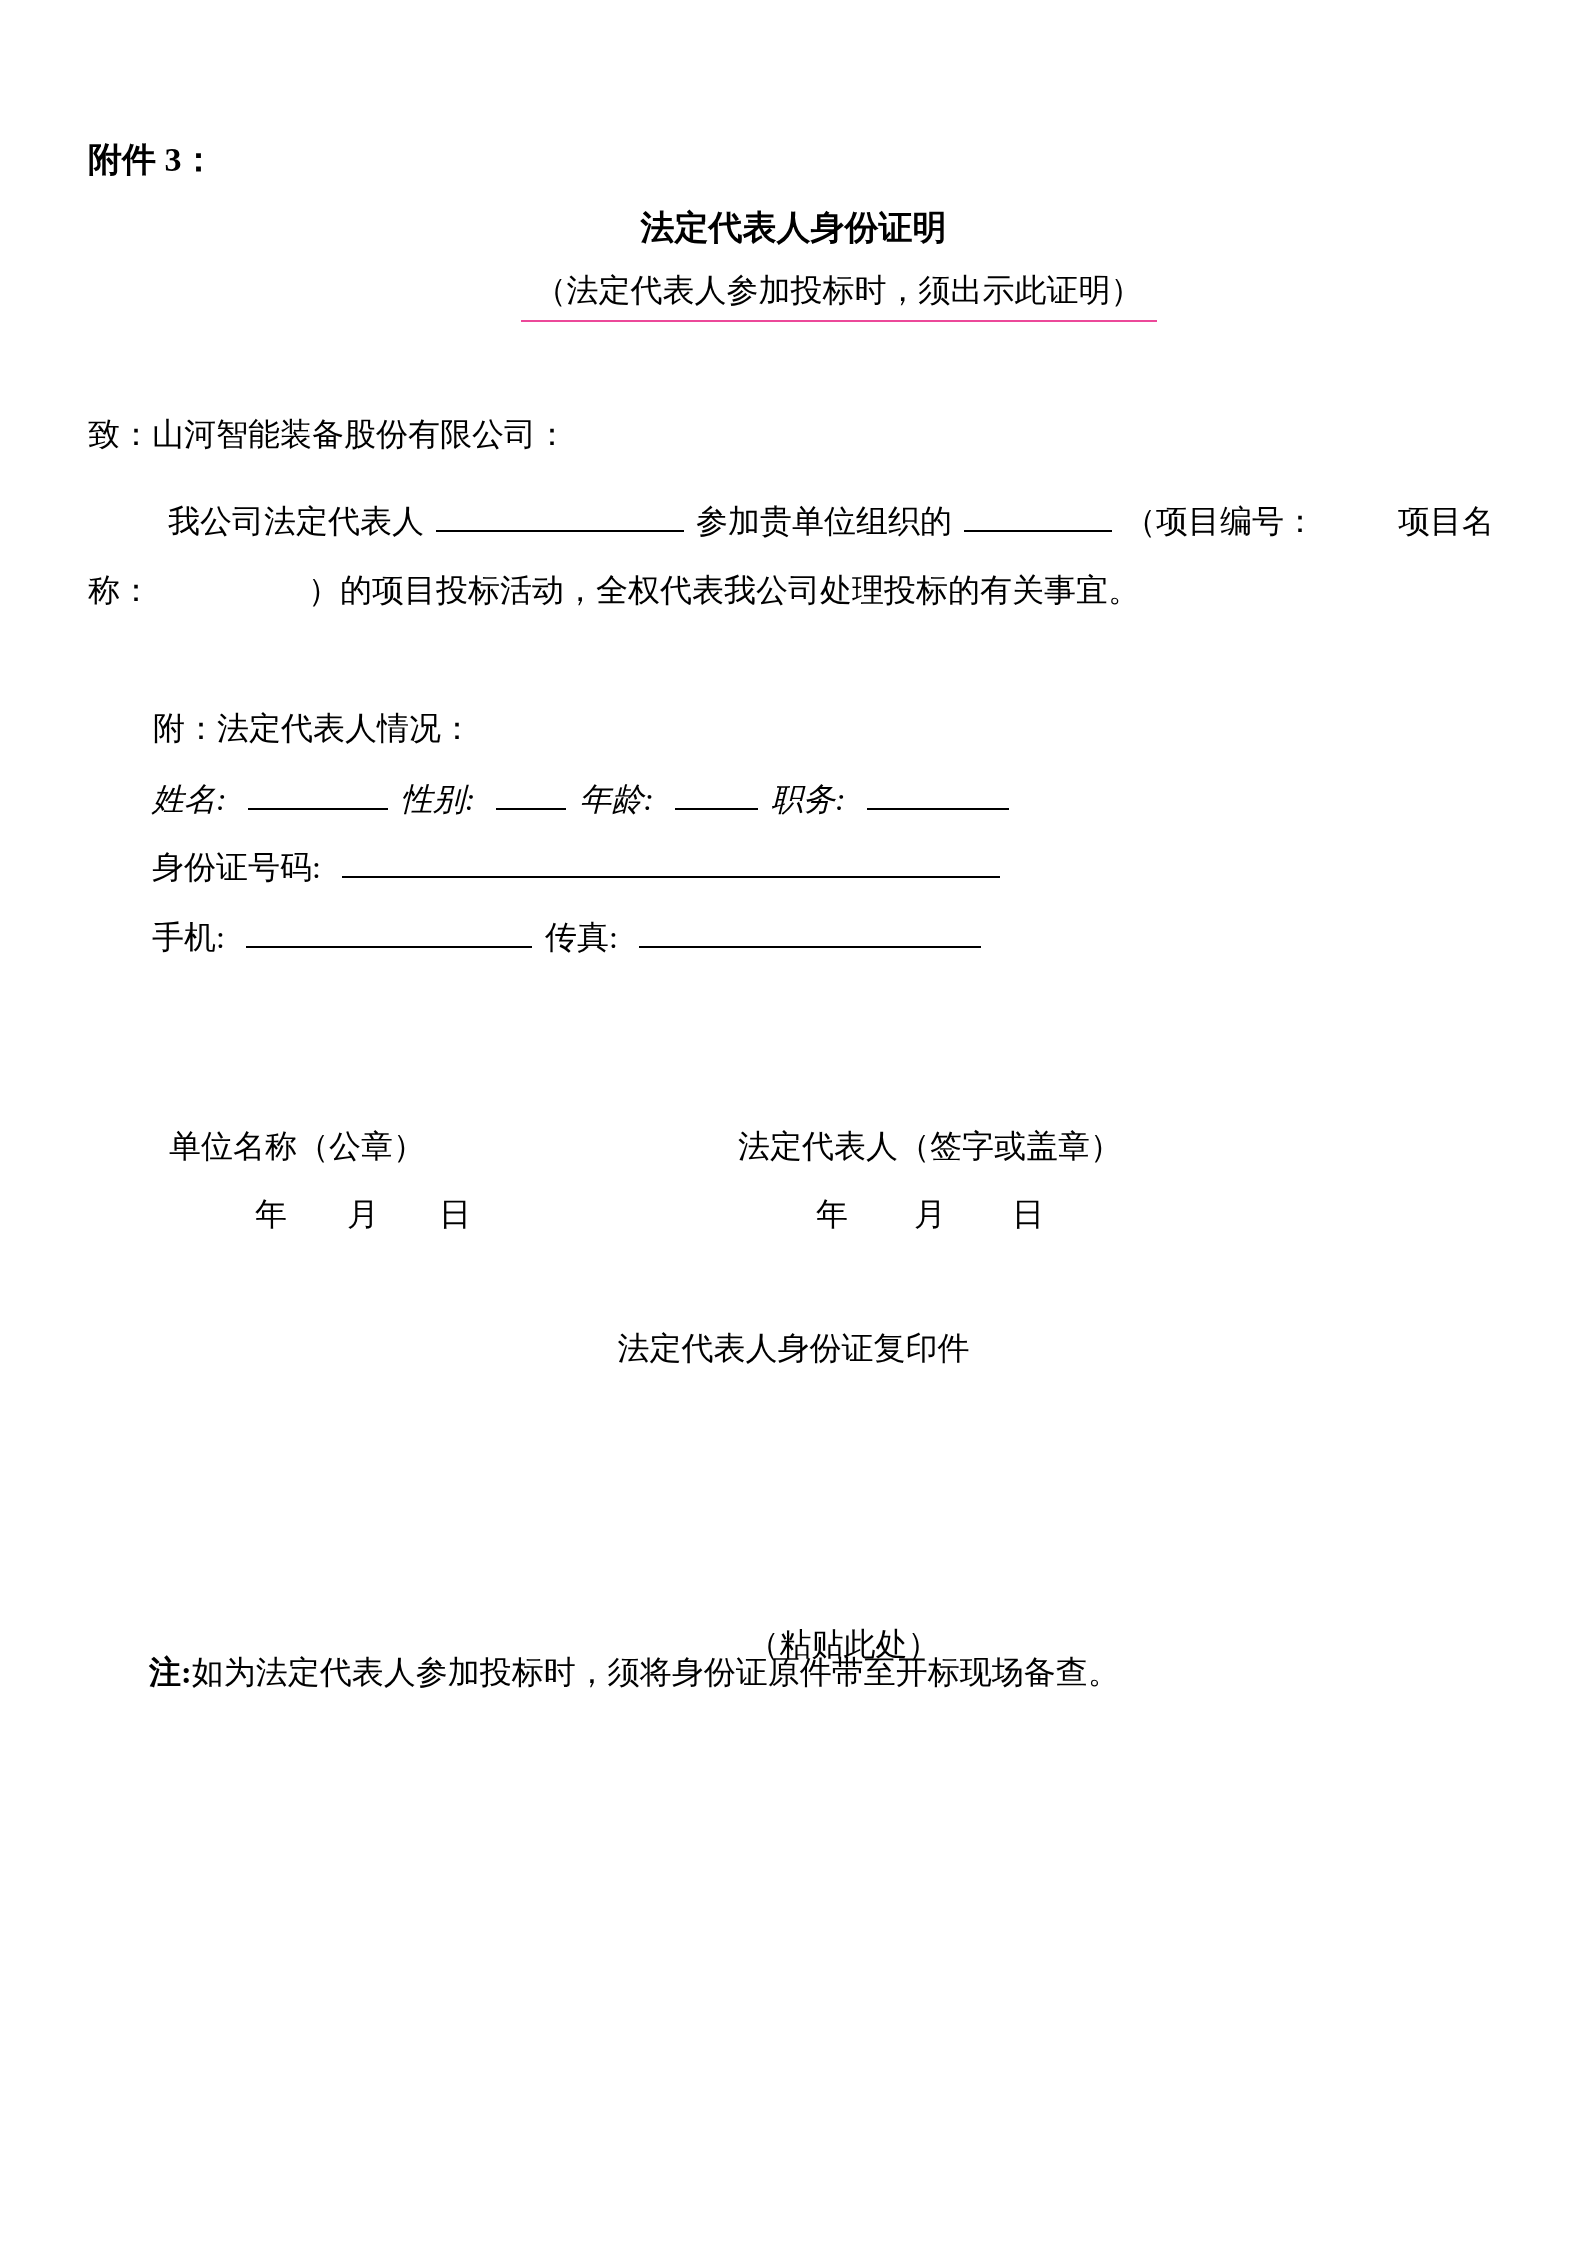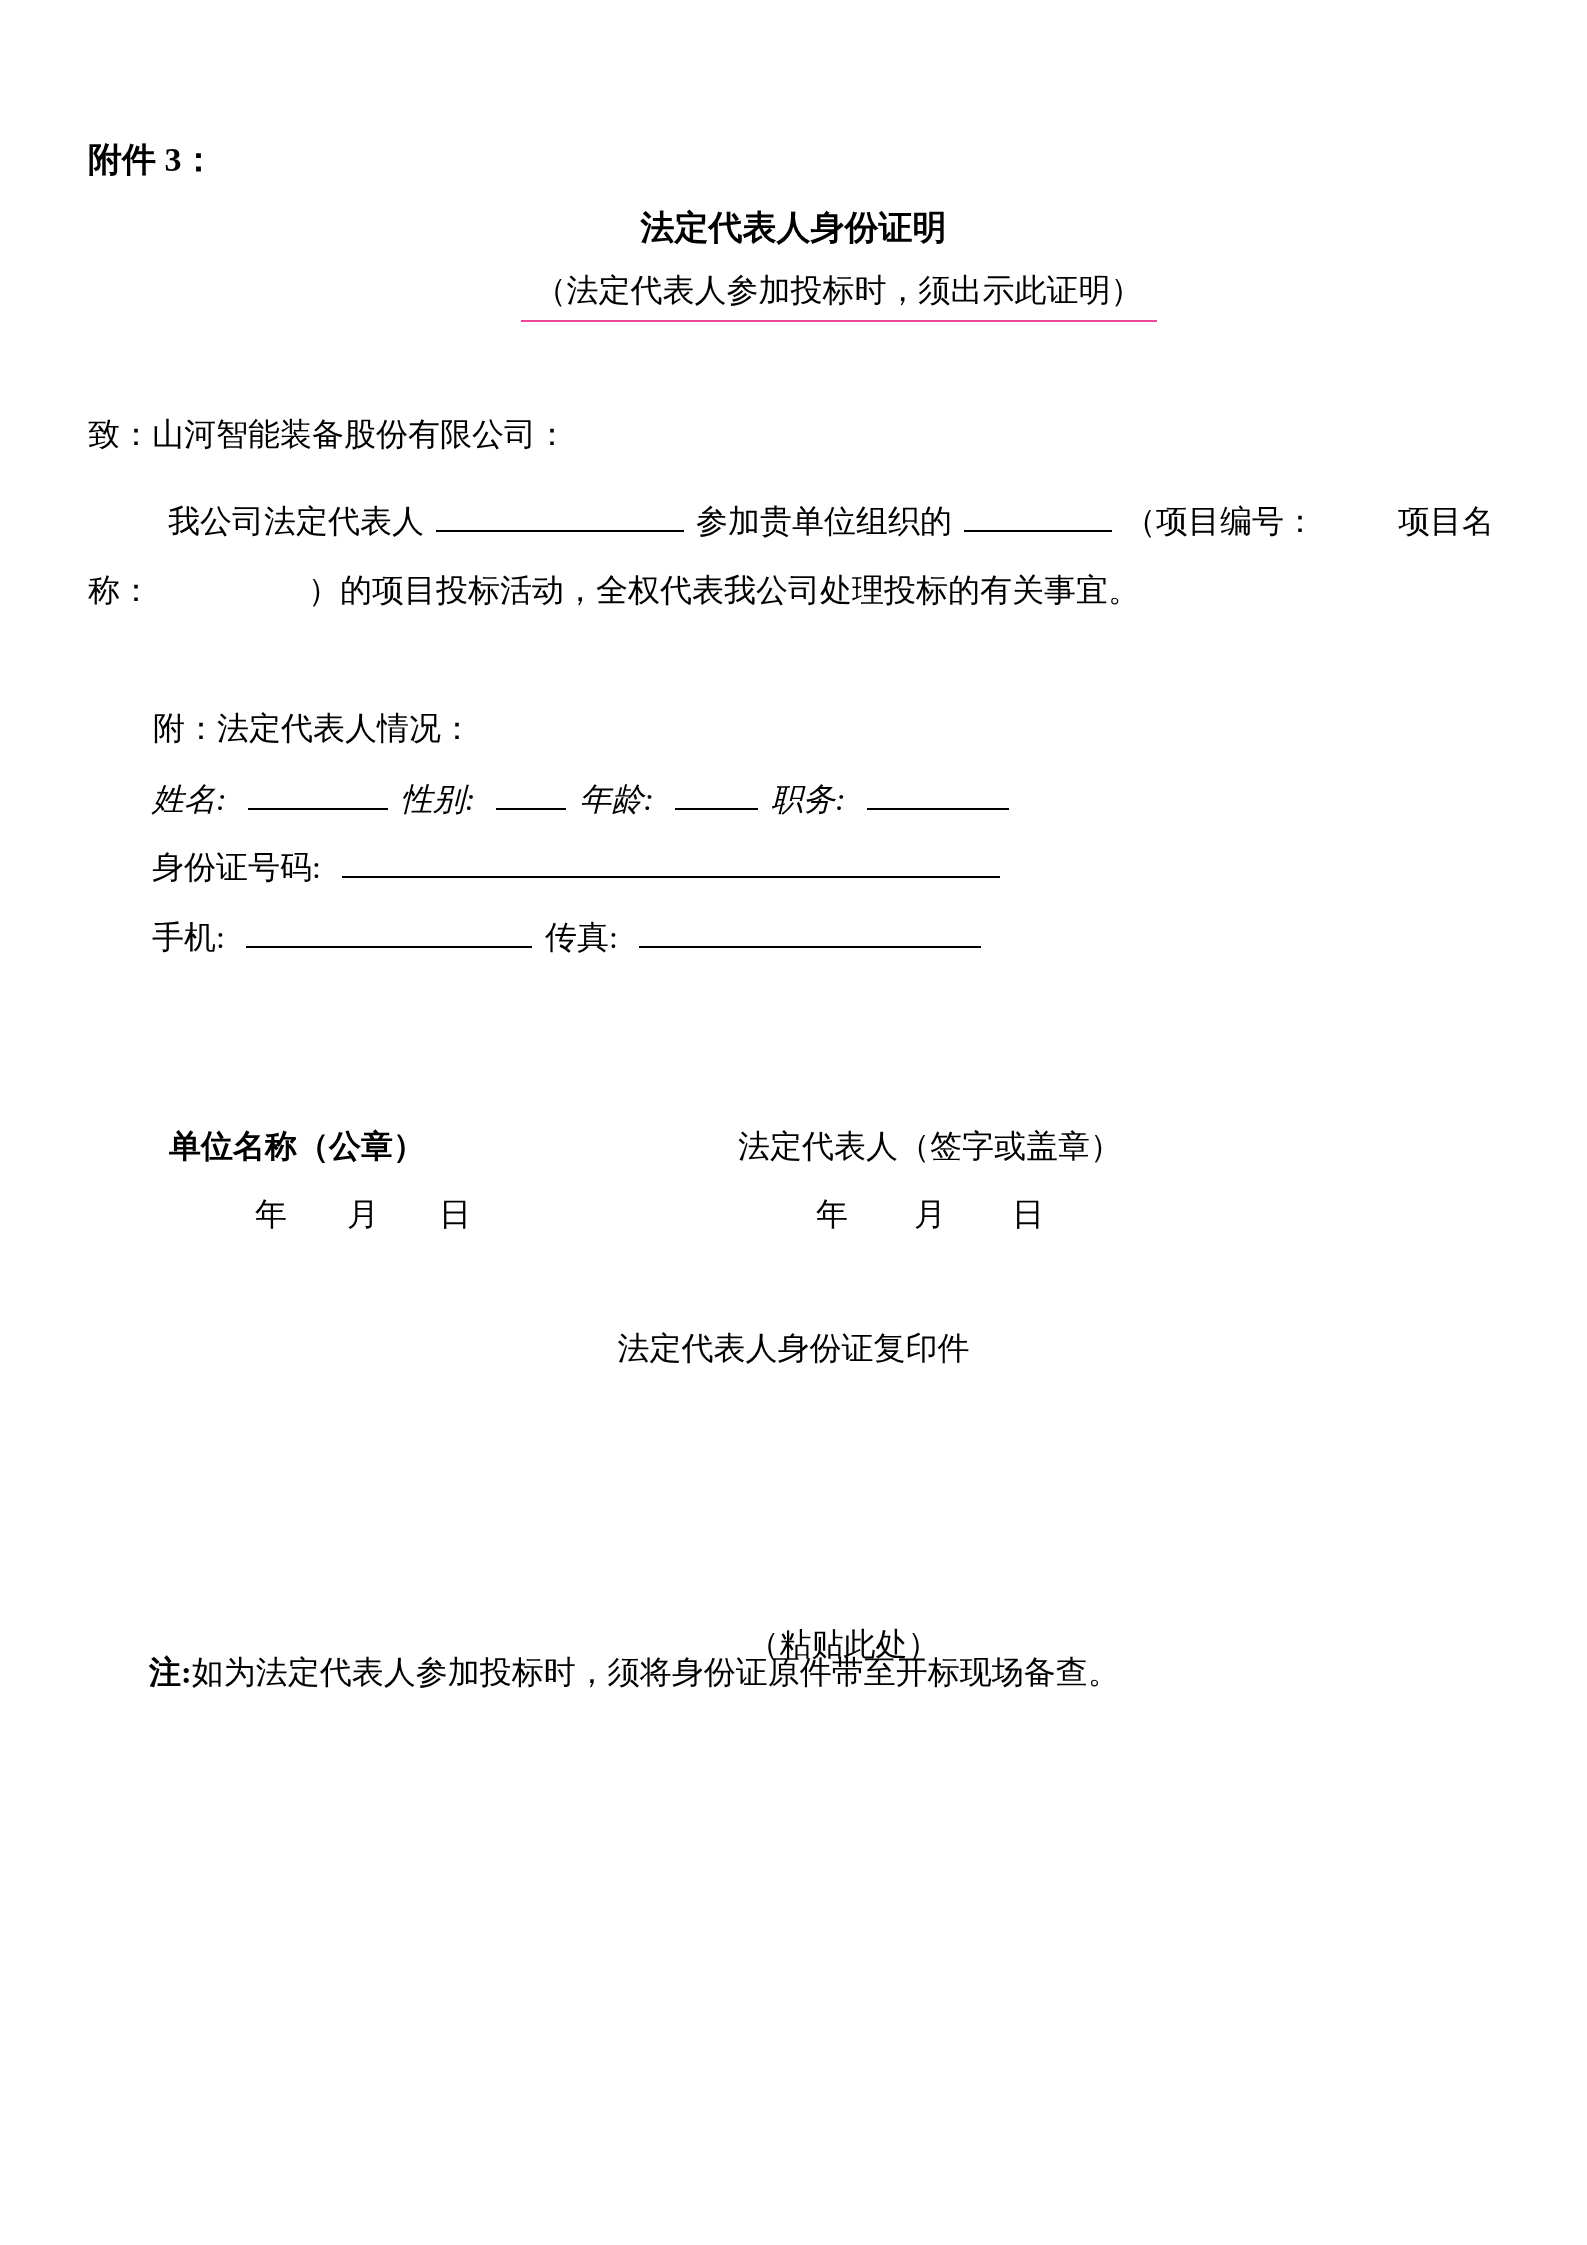--- a/index.html
+++ b/index.html
@@ -83,21 +83,21 @@
     <span class="blank fblank" style="width:658px;"></span>
   </div>
 
   <div class="abs" style="left:152px;top:916px;">
     <span>手机:</span>
     <span class="blank fblank" style="width:286px;"></span>
     <span>传真:</span>
     <span class="blank fblank" style="width:342px;"></span>
   </div>
 
-  <div class="abs" style="left:169px;top:1126px;font-weight:bold;">单位名称（公章）</div>
+  <div class="abs" style="left:169px;top:1126px;">单位名称（公章）</div>
   <div class="abs" style="left:738px;top:1126px;">法定代表人（签字或盖章）</div>
 
   <div class="abs daterow" style="left:255px;top:1194px;gap:60px;">
     <span class="dchar">年</span>
     <span class="dchar">月</span>
     <span class="dchar">日</span>
   </div>
 
   <div class="abs daterow" style="left:816px;top:1194px;gap:66px;">
     <span class="dchar">年</span>

